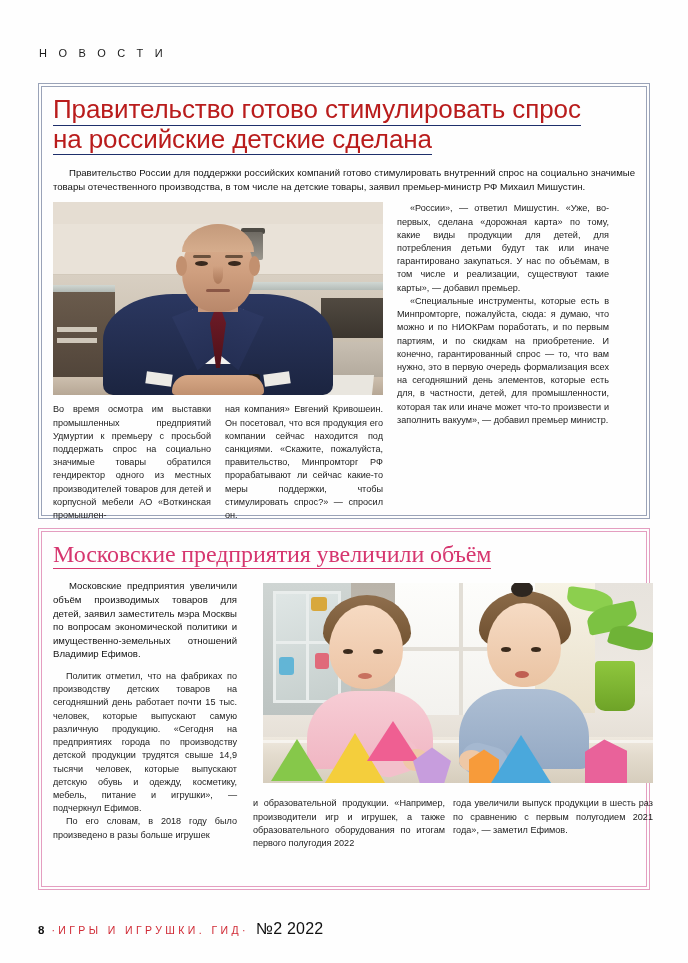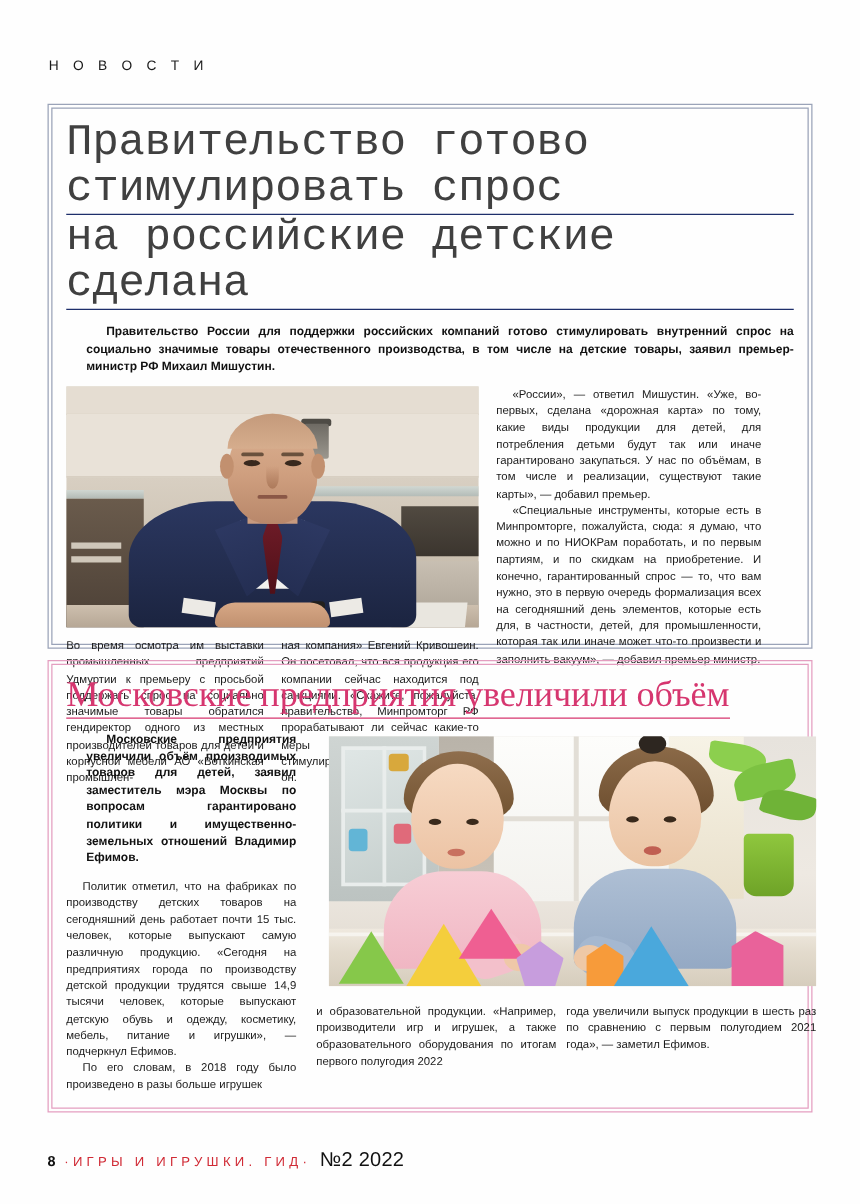--- a/index.html
+++ b/index.html
@@ -59,45 +59,45 @@
 
   
   #article-1 {
     left: 38px;
     top: 83px;
     width: 612px;
     height: 436px;
     --frame: #9aa3b8;
   }
   #article-1 .headline {
-    font-family: Liberation Mono, monospace;
-    font-size: 35px;
+    font-family: Liberation Sans, sans-serif;
+    font-size: 26px;
     line-height: 1.06;
-    color: #404040;
+    color: #b91c1c;
     font-weight: 400;
     margin: 0 0 0 0;
     letter-spacing: -0.1px;
   }
   #article-1 .headline .hl-line {
     display: block;
     border-bottom: 1.4px solid #1e2f6b;
     width: max-content;
     max-width: 100%;
     padding-bottom: 1px;
   }
 
   .lead {
     font-family: "Liberation Sans", sans-serif;
     font-size: 9.6px;
     line-height: 1.42;
-    font-weight: bold;
+    font-weight: normal;
     color: #111;
     text-align: justify;
     text-indent: 16px;
-    margin: 11px 0 0 16px;
+    margin: 11px 0 0 0;
   }
 
   
   #article-1 .cols {
     position: relative;
     margin-top: 9px;
     height: 330px;
   }
   #a1-photo {
     position: absolute;
@@ -139,21 +139,21 @@
   
   #article-2 {
     left: 38px;
     top: 528px;
     width: 612px;
     height: 362px;
     --frame: #e49ec0;
   }
   #article-2 .headline {
     font-family: "Liberation Serif", serif;
-    font-size: 29px;
+    font-size: 24px;
     line-height: 1.1;
     color: #d6366f;
     font-weight: 400;
     margin: 0;
     letter-spacing: -0.1px;
   }
   #article-2 .headline .hl-line {
     display: block;
     border-bottom: 1.3px solid #d6366f;
     width: max-content;
@@ -575,21 +575,21 @@
     <div class="inner-frame"></div>
     <div class="content">
 
       <h1 class="headline">
         <span class="hl-line">Московские предприятия увеличили объём</span>
       </h1>
 
       <div class="cols">
 
         <div id="a2-col-left">
-          <p class="lead" style="margin-top:0;">Московские предприятия увеличили объём производимых товаров для детей, заявил заместитель мэра Москвы по вопросам гарантировано политики и имущественно-земельных отношений Владимир Ефимов.</p>
+          <p class="lead" style="margin-top:0;">Московские предприятия увеличили объём производимых товаров для детей, заявил заместитель мэра Москвы по вопросам экономической политики и имущественно-земельных отношений Владимир Ефимов.</p>
           <p class="body-text indent" style="margin-top:9px;">Политик отметил, что на фабриках по производству детских товаров на сегодняшний день работает почти 15 тыс. человек, которые выпускают самую различную продукцию. «Сегодня на предприятиях города по производству детской продукции трудятся свыше 14,9 тысячи человек, которые выпускают детскую обувь и одежду, косметику, мебель, питание и игрушки», — подчеркнул Ефимов.</p>
           <p class="body-text indent">По его словам, в 2018 году было произведено в разы больше игрушек</p>
         </div>
 
         <figure id="a2-photo" style="margin:0;">
           <div class="photo">
             <div id="p2-bg"></div>
             <div id="p2-window"></div>
             <div id="p2-win-right"></div>
             <div id="p2-win-frame-v"></div>

